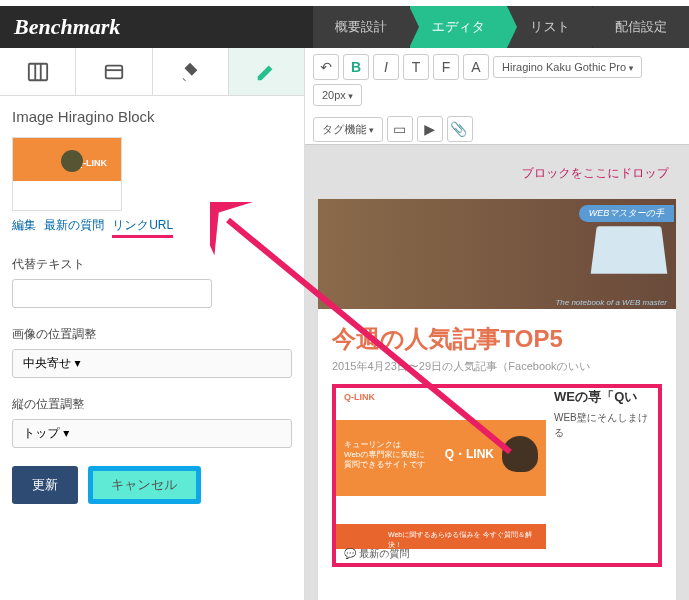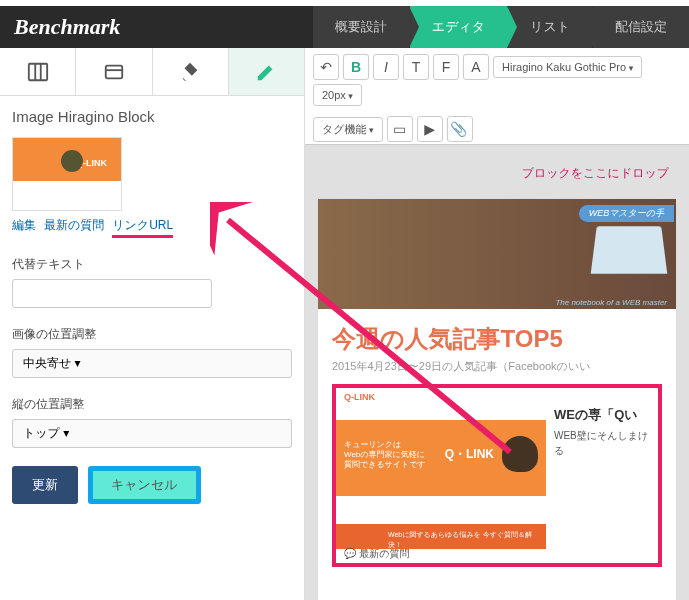--- a/index.html
+++ b/index.html
@@ -56,21 +56,21 @@
 .email-title { color: #e57350; font-size: 24px; font-weight: bold; margin-bottom: 4px; }
 .email-date { color: #999; font-size: 11px; margin-bottom: 10px; }
 .selected-block { border: 4px solid #e91e63; display: flex; }
 .block-img { width: 210px; height: 175px; background: linear-gradient(to bottom, #fff 0%, #fff 18%, #f28c3a 18%, #f28c3a 62%, #fff 62%, #fff 78%, #e8652e 78%, #e8652e 92%, #fff 92%); position: relative; }
 .block-img-logo { position:absolute; top:4px; left: 8px; font-size: 9px; color: #e57350; font-weight:bold;}
 .block-img-q { position:absolute; top: 58px; right: 52px; color: #fff; font-size: 12px; font-weight: bold;}
 .block-img-face { position:absolute; top: 48px; right: 8px; width: 36px; height: 36px; background: #443322; border-radius: 50% 50% 40% 40%;}
 .block-img-txt { position: absolute; top: 52px; left: 8px; color: #fff; font-size: 8px; line-height: 1.3; }
 .block-img-orange-txt { position: absolute; top: 142px; left: 52px; color: #fff; font-size: 7px; }
 .block-img-bottom { position: absolute; bottom: 2px; left: 8px; font-size: 10px; color: #555;}
-.block-text { padding: 18px 8px; flex: 1; min-width: 0; }
+.block-text { padding: 0 8px; flex: 1; min-width: 0; }
 .block-text h4 { font-size: 13px; color: #333; margin-bottom: 4px; }
 .block-text p { font-size: 10px; color: #555; line-height: 1.5; }
 
 .arrow { position: absolute; top: 202px; left: 210px; pointer-events: none; z-index: 50; }
 </style>
 </head>
 <body>
 
 <div class="header">
   <div class="logo">Benchmark</div>

